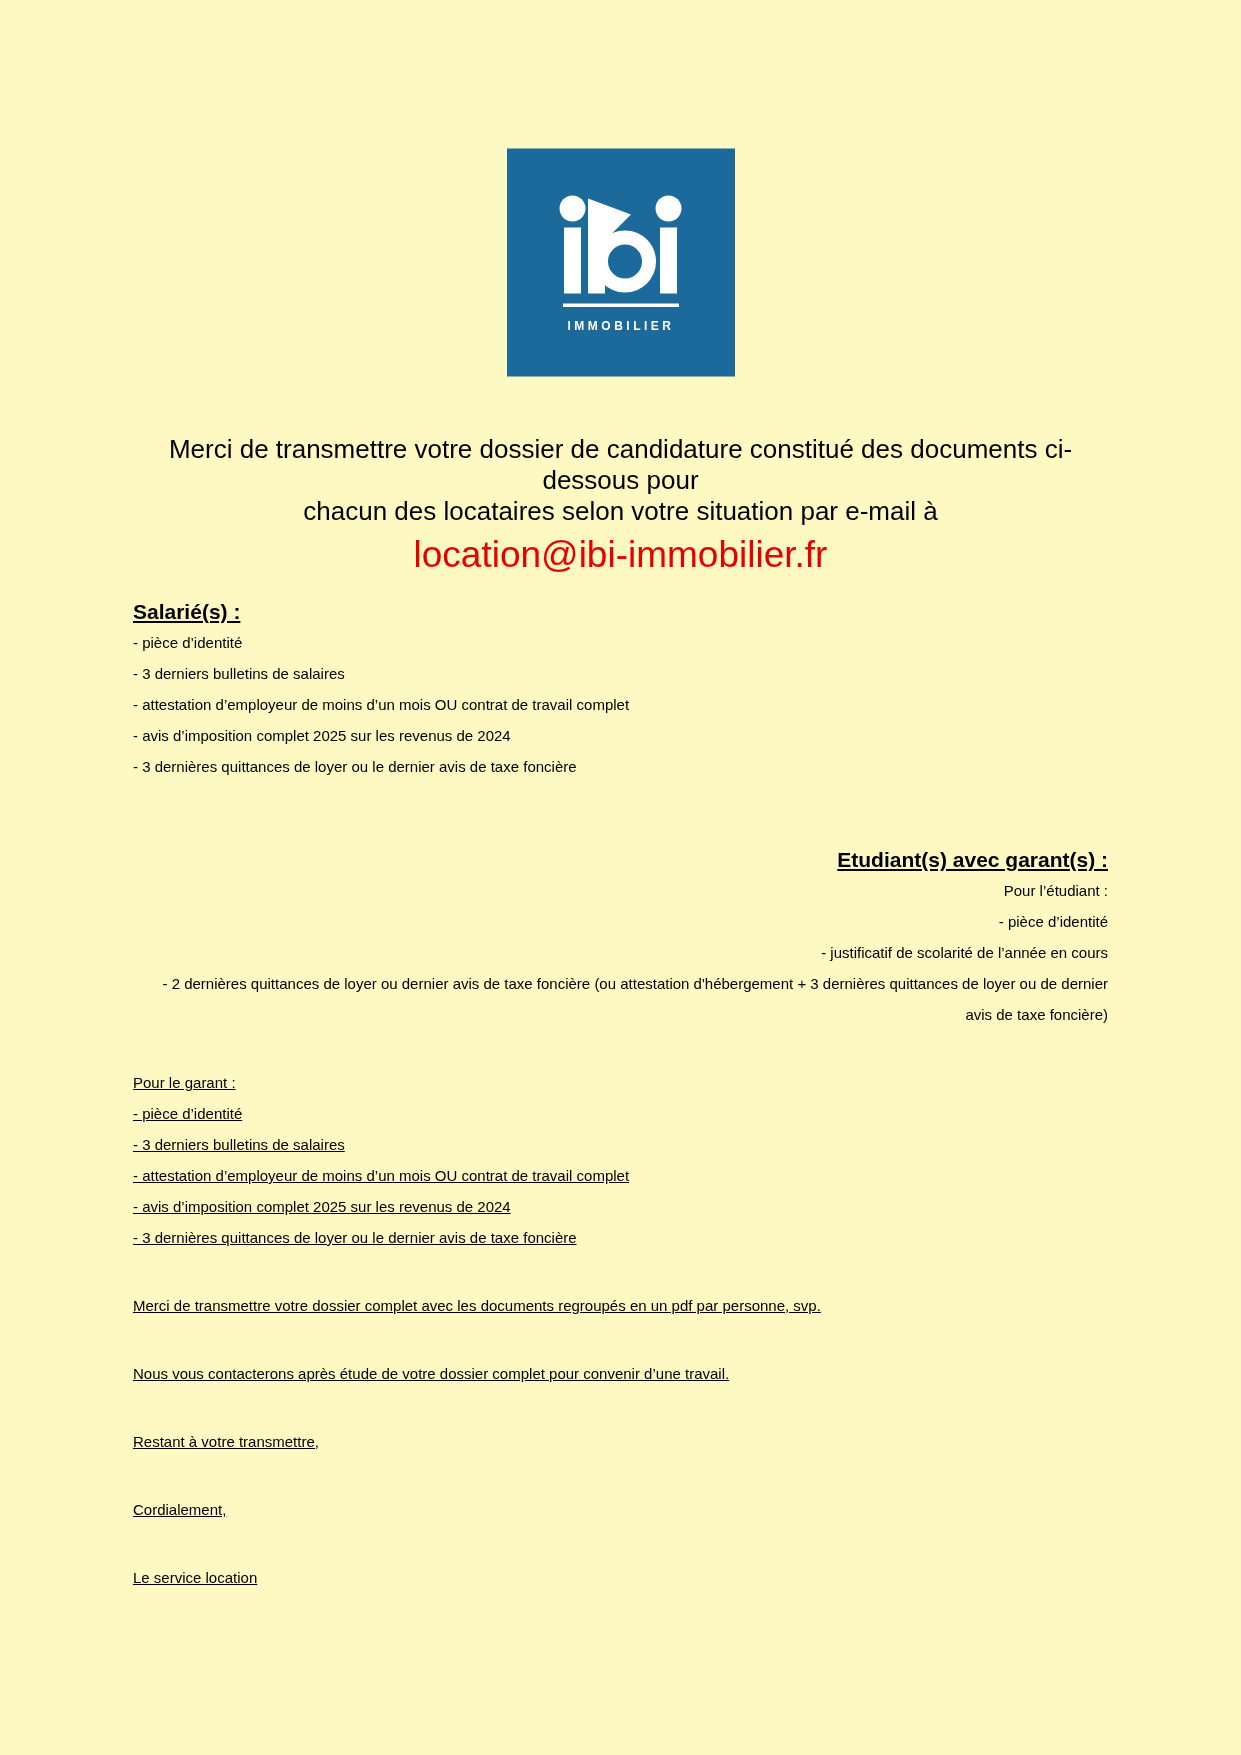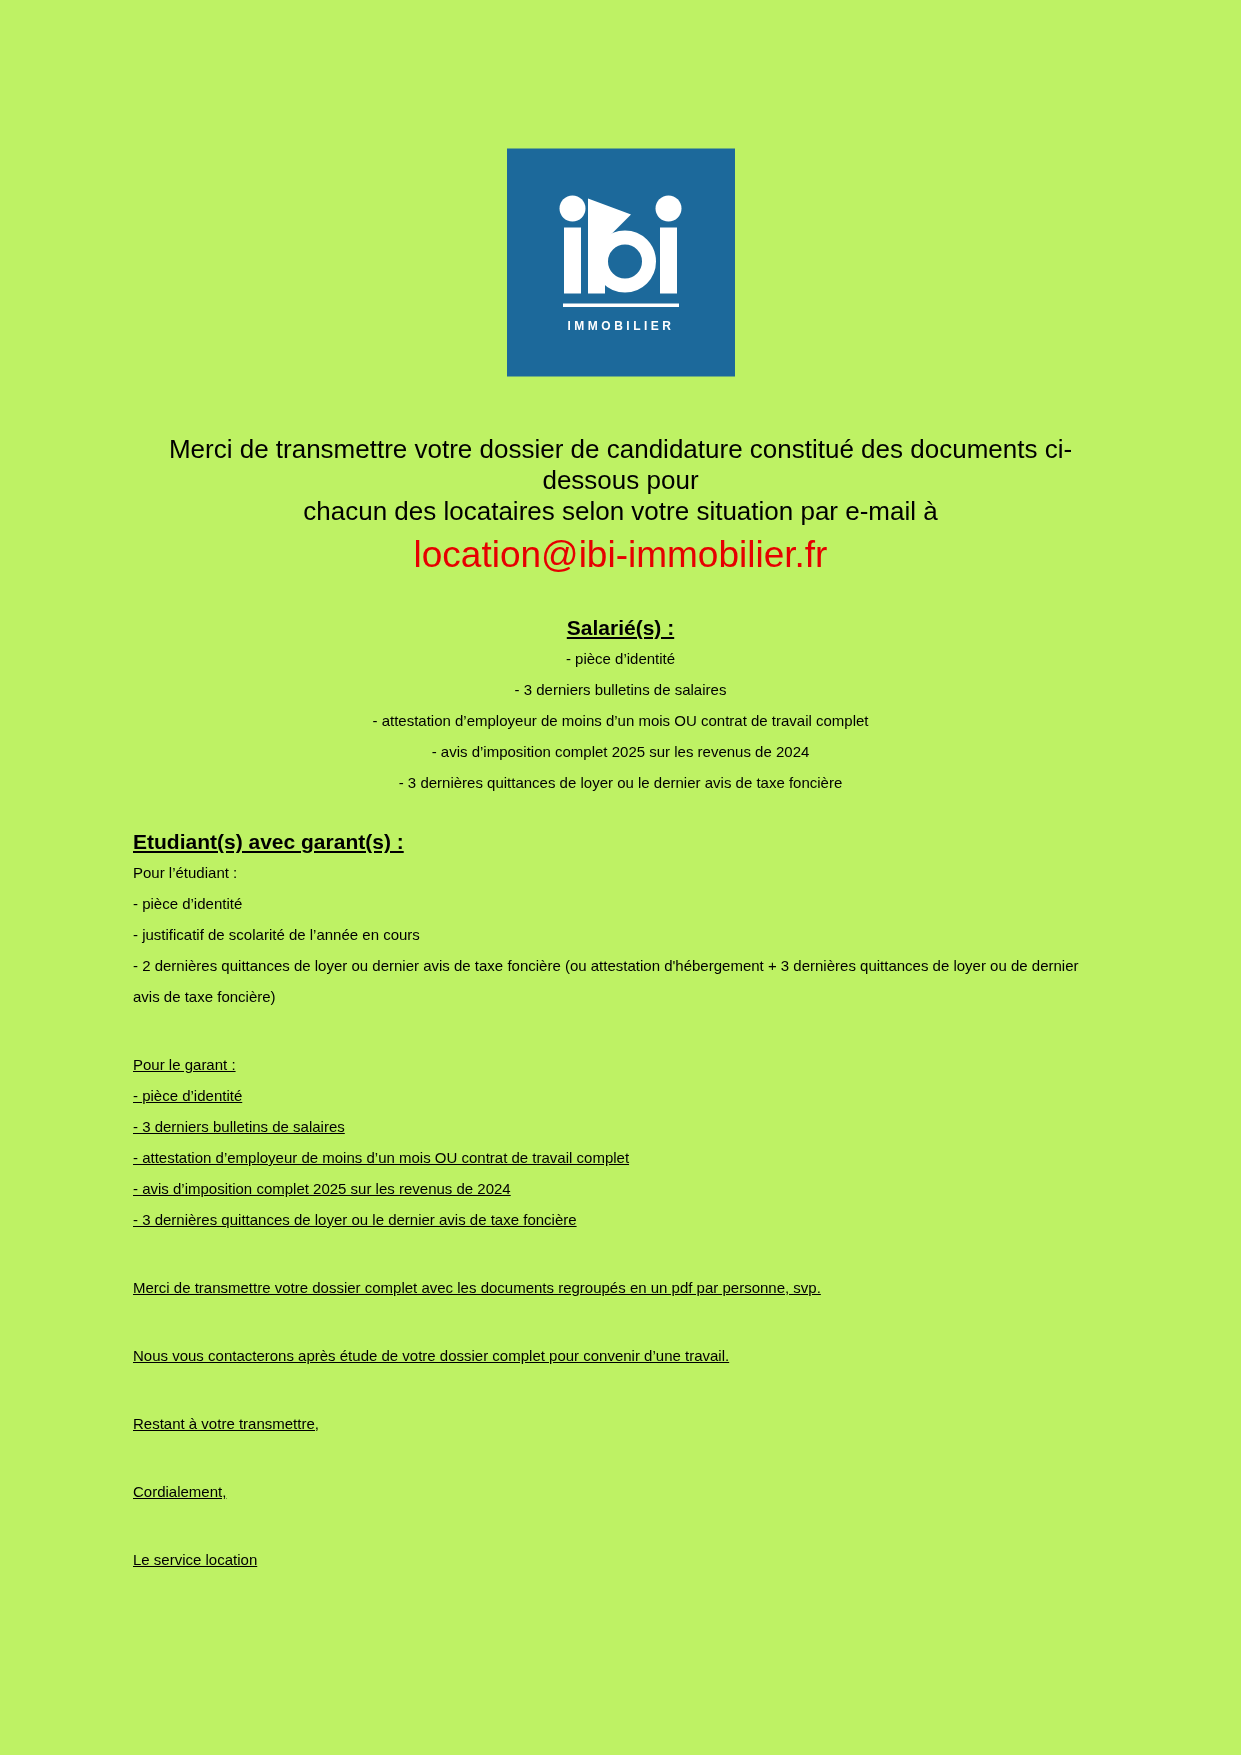--- a/index.html
+++ b/index.html
@@ -4,21 +4,21 @@
 <style>
   html, body {
     margin: 0;
     padding: 0;
     background: #ffffff;
   }
   .page {
     position: relative;
     width: 1241px;
     height: 1755px;
-    background: #bef264;
+    background: #fef9c3;
     font-family: "Liberation Sans", sans-serif;
     color: #000000;
     overflow: hidden;
   }
   .logo-box {
     display: block;
     width: 228px;
     height: 229px;
     margin: 148px auto 0 auto;
   }
@@ -44,22 +44,22 @@
   .txt {
     font-size: 15px;
     line-height: 31px;
   }
   .section-heading {
     font-weight: bold;
     text-decoration: underline;
     font-size: 21px;
     line-height: 31px;
   }
-  .mt-sec   { margin-top: 32px; text-align: center; }
-  .mt-2blank { margin-top: 28px; }
+  .mt-sec   { margin-top: 16px; }
+  .mt-2blank { margin-top: 62px; text-align: right; }
   .mt-1blank { margin-top: 37px; text-decoration: underline; }
 </style>
 </head>
 <body>
 
 <div class="page">
 
   <svg class="logo-box" viewBox="0 0 228 228" role="img">
     <rect x="0" y="0" width="228" height="228" fill="#1C699B"></rect>
     <g fill="#FFFFFF">

